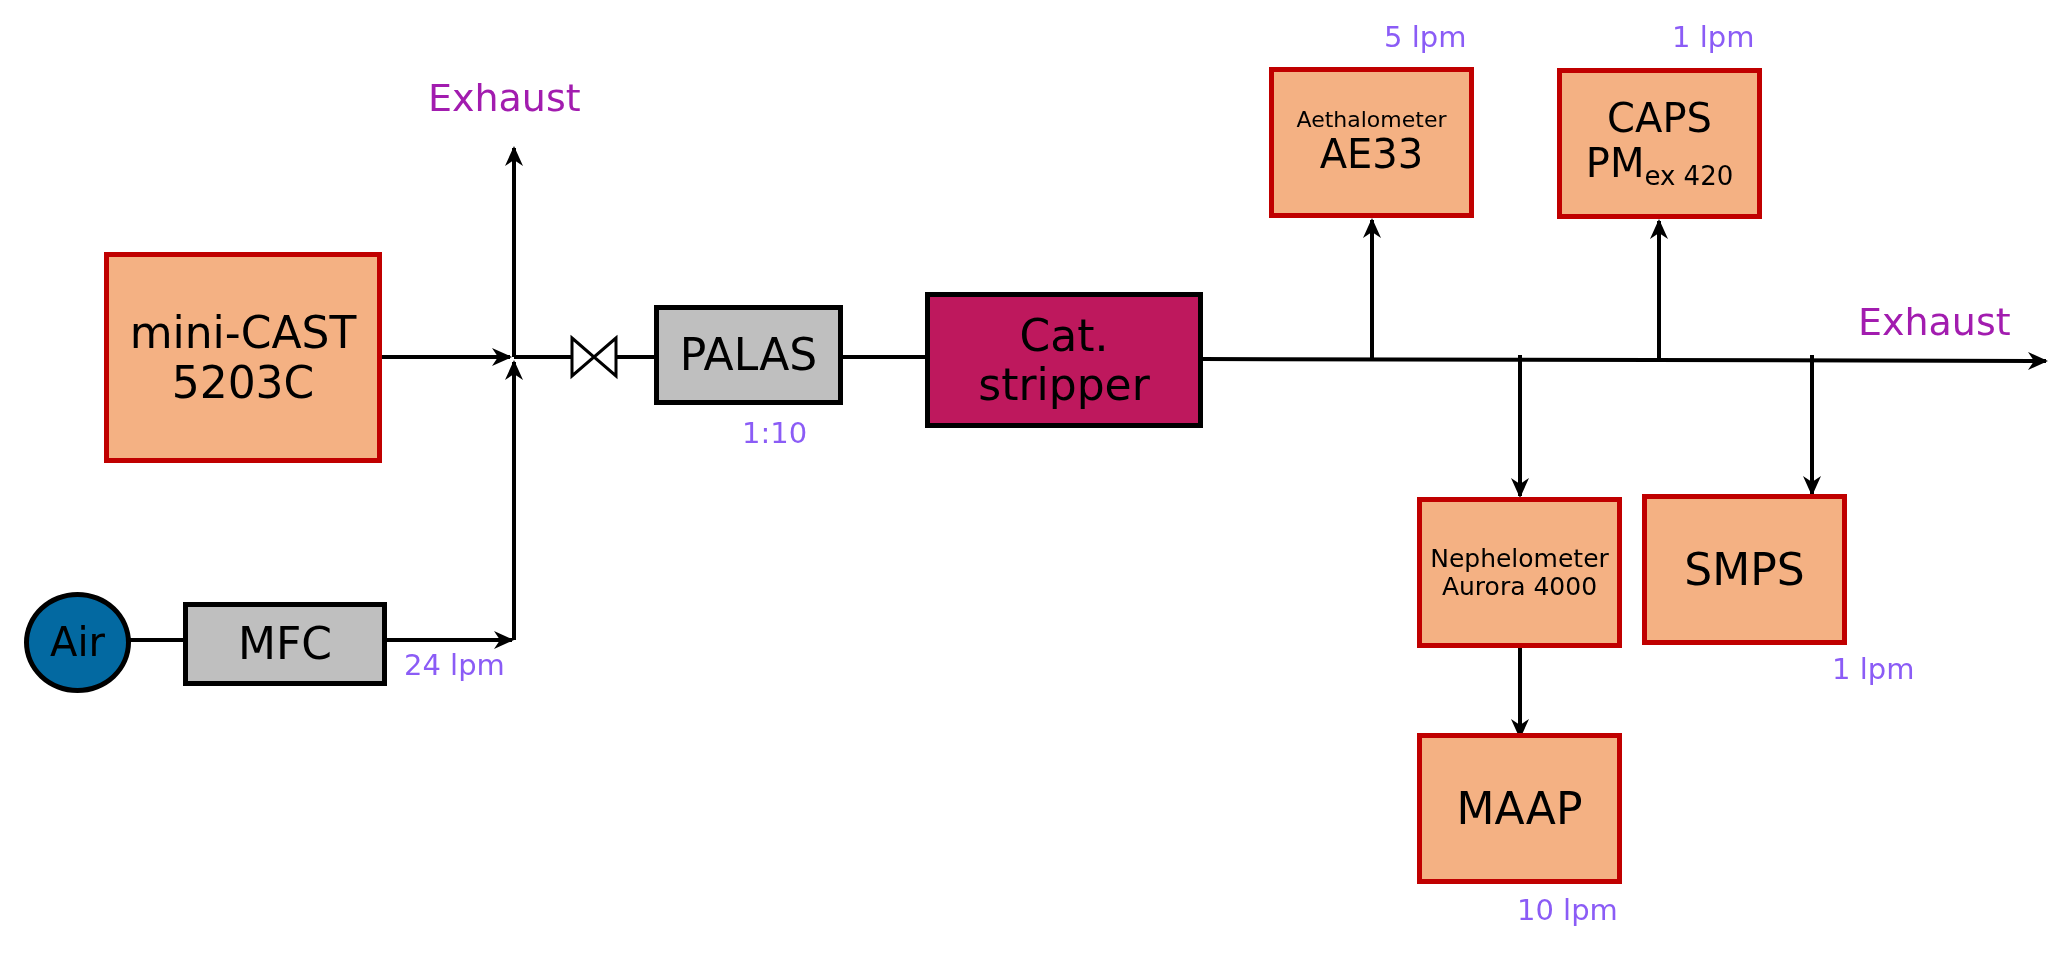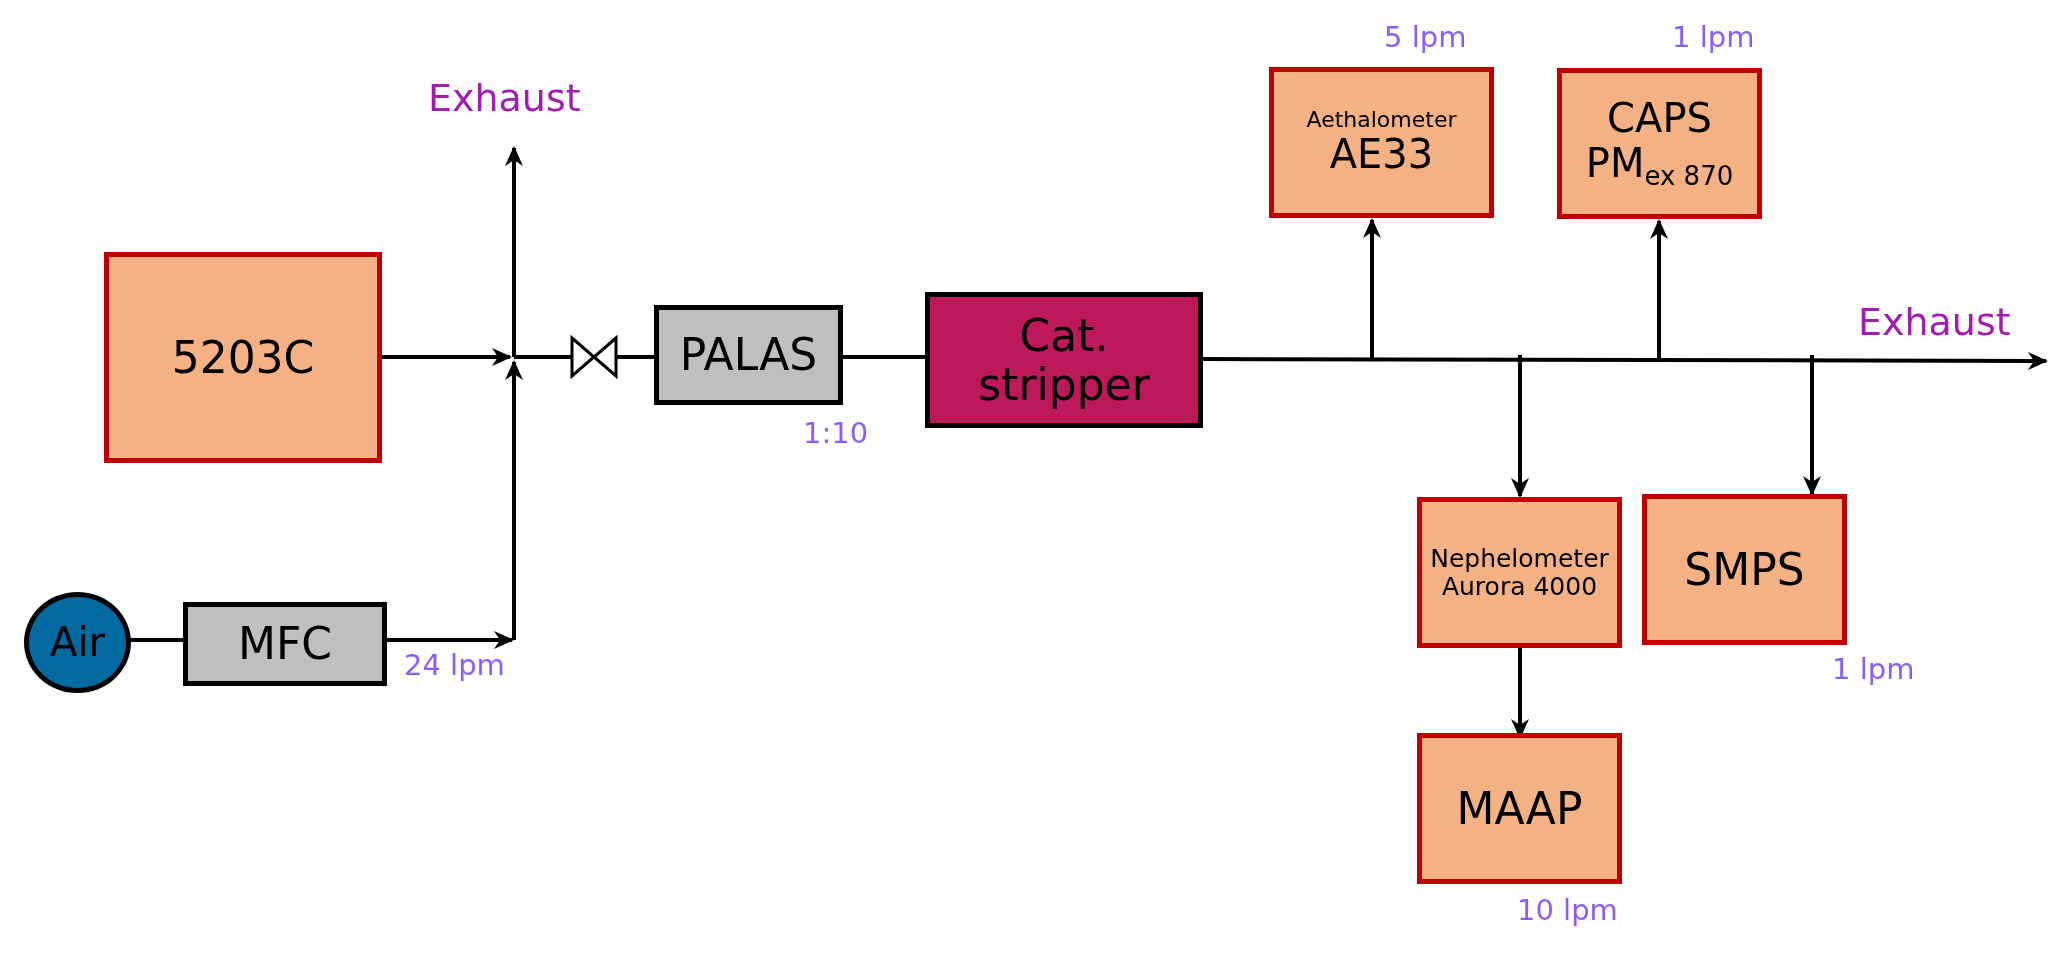--- a/index.html
+++ b/index.html
@@ -65,51 +65,52 @@
   <g stroke="#000" stroke-width="3" fill="#fff">
     <path d="M572,338 L594,357 L572,376 Z"></path>
     <path d="M616,338 L594,357 L616,376 Z"></path>
   </g>
 </svg>
 
 <div class="label black-label" style="left:428px; top:76px;">Exhaust</div>
 <div class="label black-label" style="left:1858px; top:300px;">Exhaust</div>
 
 <div class="box inst big" style="left:104px; top:252px; width:278px; height:211px;">
+  <span>mini-CAST</span>
   <span>5203C</span>
 </div>
 
 <div class="box circle med" style="left:24px; top:592px; width:107px; height:101px;">
   <span>Air</span>
 </div>
 
 <div class="box gray big" style="left:183px; top:602px; width:204px; height:84px;">
   <span>MFC</span>
 </div>
 <div class="label flow" style="left:404px; top:648px;">24 lpm</div>
 
 <div class="box gray big" style="left:654px; top:305px; width:189px; height:100px;">
   <span>PALAS</span>
 </div>
-<div class="label flow" style="left:803px; top:416px;">1:10</div>
+<div class="label flow" style="left:742px; top:416px;">1:10</div>
 
 <div class="box green big" style="left:925px; top:292px; width:278px; height:136px;">
   <span>Cat.</span>
   <span>stripper</span>
 </div>
 
-<div class="box inst" style="left:1269px; top:67px; width:225px; height:151px;">
+<div class="box inst" style="left:1269px; top:67px; width:205px; height:151px;">
   <span class="small">Aethalometer</span>
   <span class="med">AE33</span>
 </div>
 <div class="label flow" style="left:1384px; top:20px;">5 lpm</div>
 
 <div class="box inst" style="left:1557px; top:68px; width:205px; height:151px;">
   <span class="med">CAPS</span>
-  <span class="med"><span>PM</span><sub class="s">ex 870</sub></span>
+  <span class="med"><span>PM</span><sub class="s">ex 420</sub></span>
 </div>
 <div class="label flow" style="left:1672px; top:20px;">1 lpm</div>
 
 <div class="box inst neph" style="left:1417px; top:497px; width:205px; height:151px;">
   <span>Nephelometer</span>
   <span>Aurora 4000</span>
 </div>
 
 <div class="box inst big" style="left:1417px; top:733px; width:205px; height:151px;">
   <span>MAAP</span>

